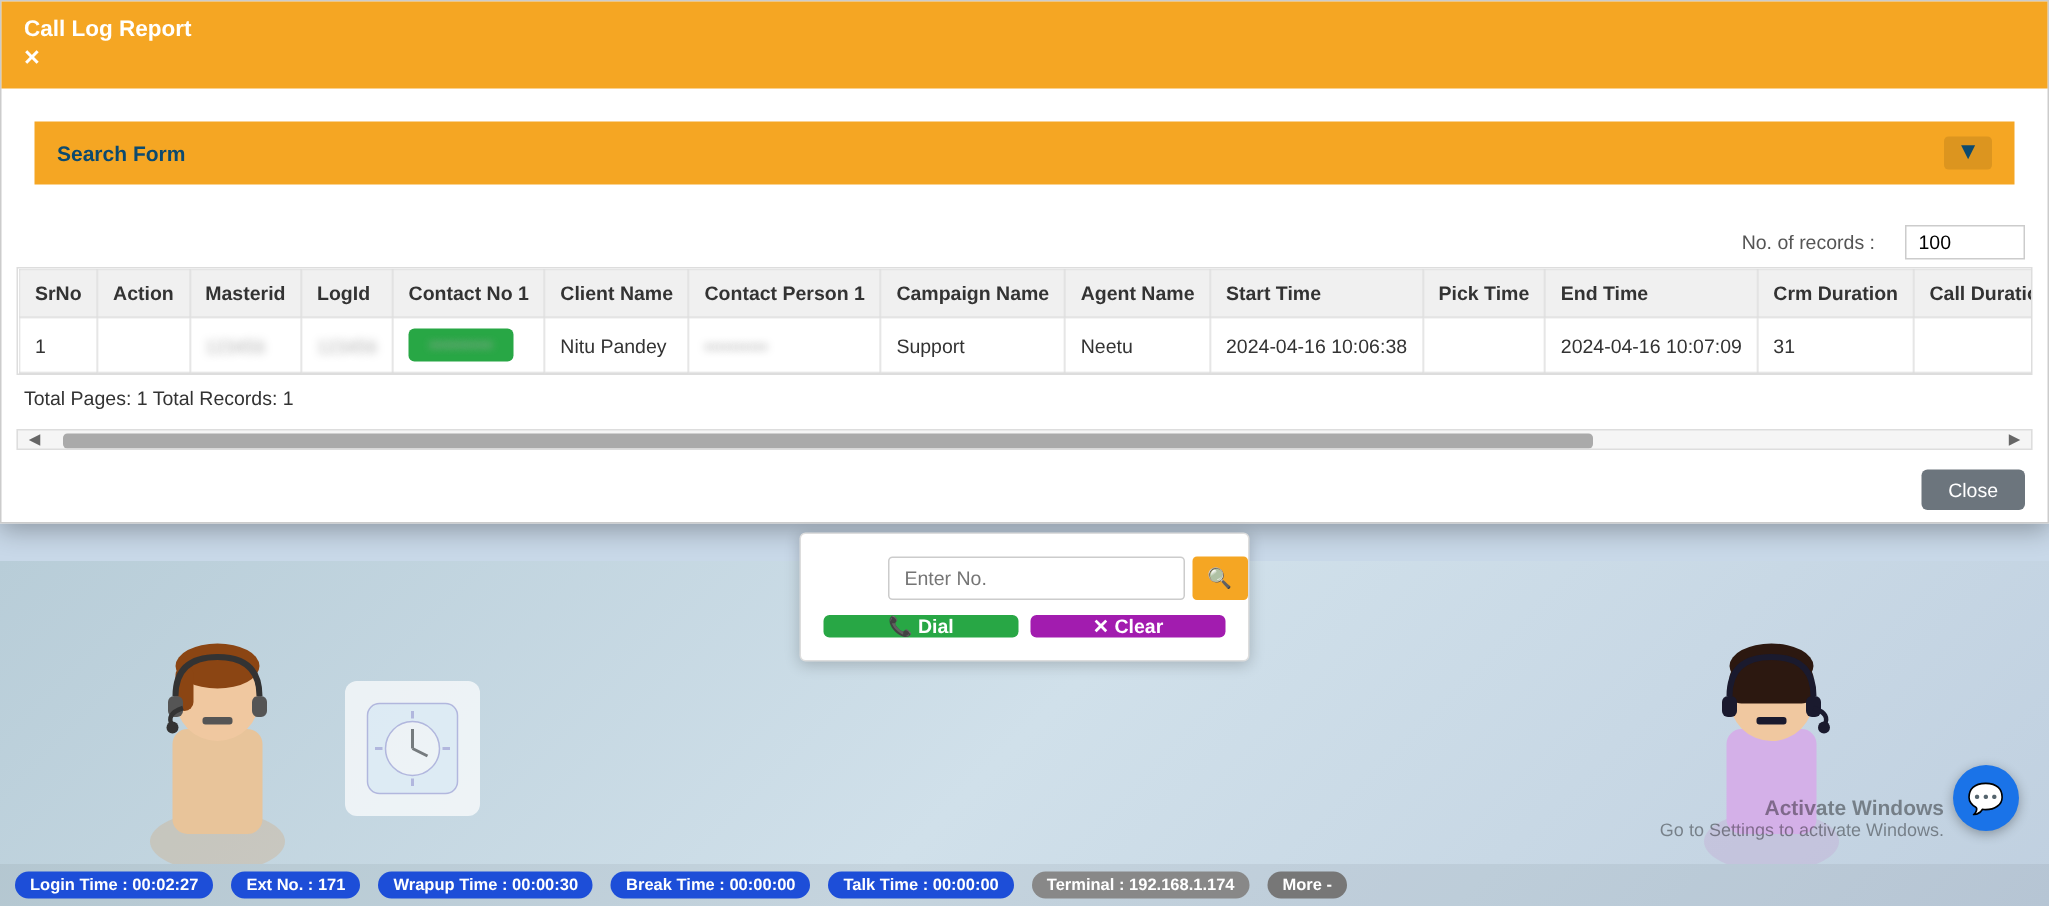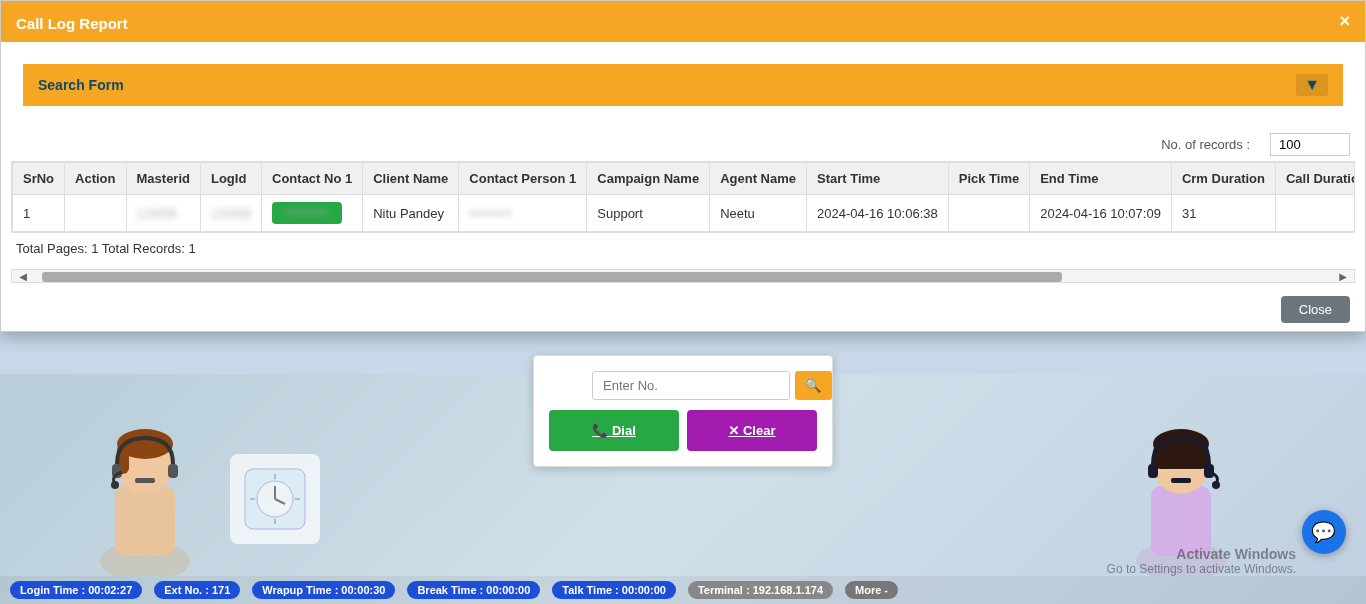--- a/index.html
+++ b/index.html
@@ -24,23 +24,24 @@
       box-shadow: 0 4px 16px rgba(0,0,0,0.3);
     }
 
     
     .title-bar {
       background: #f5a623;
       color: white;
       padding: 10px 15px;
       display: flex;
       justify-content: space-between;
-      align-items: flex-end;
+      align-items: flex-start;
       font-size: 15px;
       font-weight: bold;
+      flex-direction: column;
     }
     .title-bar .close-btn {
       cursor: pointer;
       font-size: 18px;
       color: white;
       background: none;
       border: none;
       font-weight: bold;
     }
 
@@ -227,28 +228,27 @@
       padding: 6px 10px;
       border-radius: 3px;
       cursor: pointer;
     }
     .dial-buttons {
       display: flex;
       gap: 8px;
     }
     .dial-btn {
       flex: 1;
-      padding: 13px;
+      padding: 0;
       border: none;
       border-radius: 4px;
       color: white;
       font-size: 13px;
       cursor: pointer;
       font-weight: bold;
-      text-decoration: underline;
     }
     .dial-btn-green { background: #28a745; }
     .dial-btn-gray { background: #a21caf; }
 
     
     .status-bar {
       position: absolute;
       bottom: 0; left: 0; right: 0;
       height: 28px;
       background: rgba(0,0,0,0.05);
@@ -453,21 +453,21 @@
       <line x1="35" y1="10" x2="35" y2="15" stroke="#aad" stroke-width="2"></line>
       <line x1="35" y1="55" x2="35" y2="60" stroke="#aad" stroke-width="2"></line>
       <line x1="10" y1="35" x2="15" y2="35" stroke="#aad" stroke-width="2"></line>
       <line x1="55" y1="35" x2="60" y2="35" stroke="#aad" stroke-width="2"></line>
       <circle cx="35" cy="35" r="18" fill="white" stroke="#aad"></circle>
       <line x1="35" y1="35" x2="35" y2="22" stroke="#555" stroke-width="2"></line>
       <line x1="35" y1="35" x2="45" y2="40" stroke="#555" stroke-width="2"></line>
     </svg>
   </div>
 
-  <div class="activate-windows" style="bottom:28px; right:70px;">
+  <div class="activate-windows" style="bottom:44px; right:70px;">
     <div class="title">Activate Windows</div>
     <div class="sub">Go to Settings to activate Windows.</div>
   </div>
 
 </div>
 
 <div class="dial-panel">
   <div class="dial-input-row">
     <input class="dial-input" type="text" placeholder="Enter No." style="">
     <button class="dial-search-btn">🔍</button>

